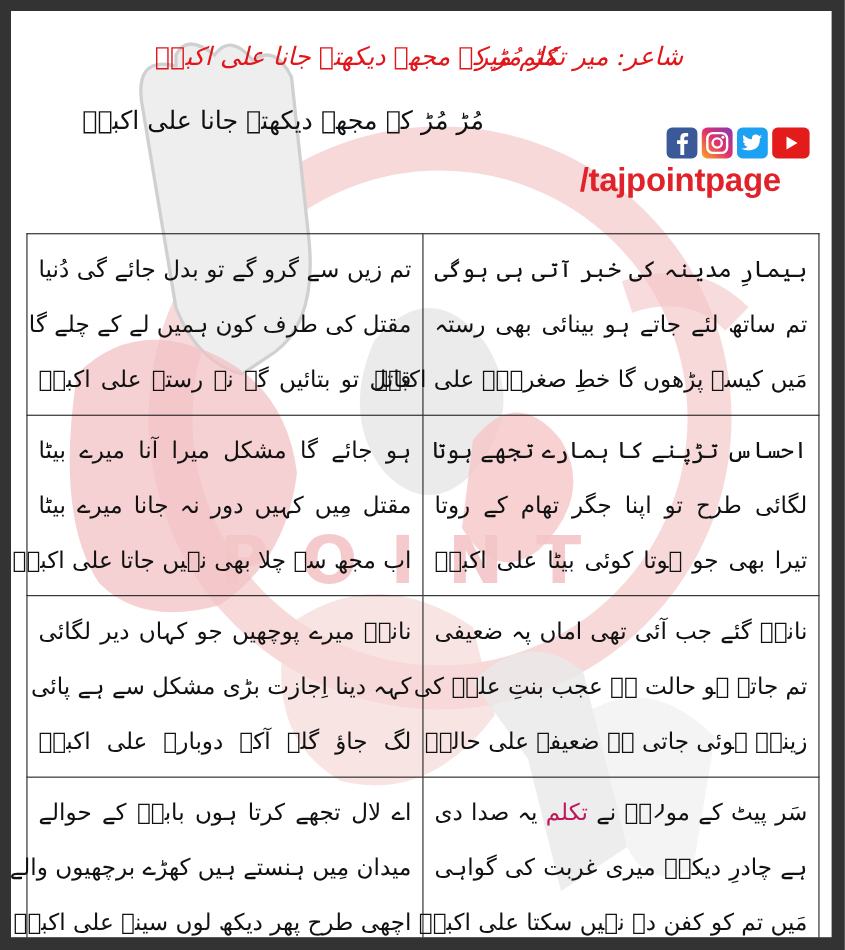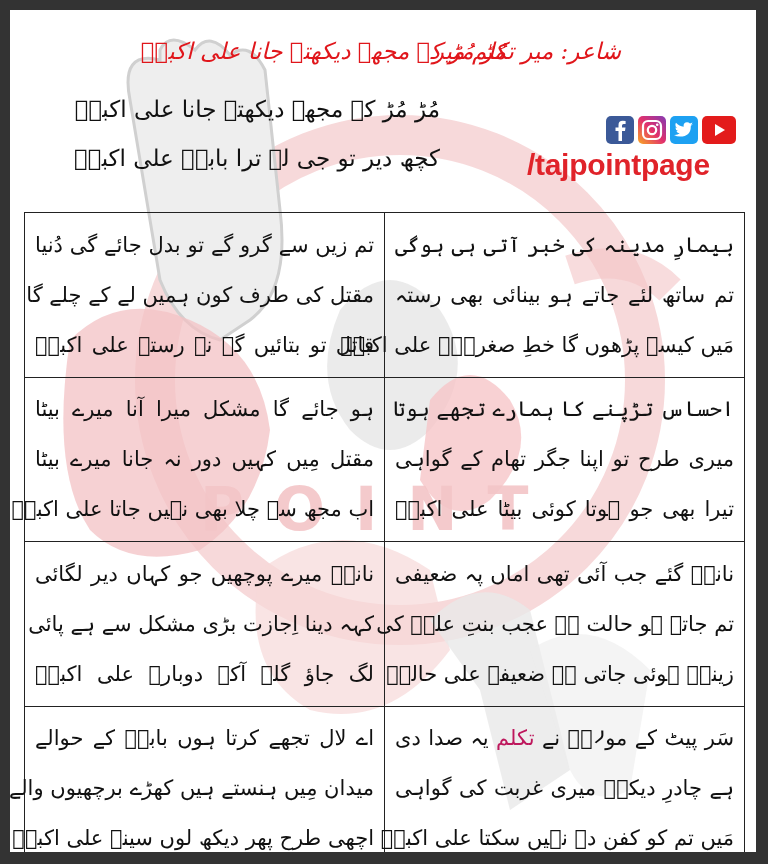--- a/index.html
+++ b/index.html
@@ -72,21 +72,20 @@
     <path d="M520 640 Q580 600 640 660 L620 780 Q580 800 560 760 Z" fill="#ececec" opacity="0.6"></path>
     <path d="M560 260 Q620 240 660 280" fill="none" stroke="#f3c5c7" stroke-width="30" opacity="0.6"></path>
   </svg>
 
   <div class="header-line">
     <span class="h-poet">شاعر: میر تکلم میر</span>
     <span class="h-title">مُڑ مُڑ کے مجھے دیکھتے جانا علی اکبرؑ</span>
   </div>
 
   <div class="chorus chorus-1">مُڑ مُڑ کے مجھے دیکھتے جانا علی اکبرؑ</div>
-  <div class="chorus chorus-2">کچھ دیر تو جی لے ترا باباؑ علی اکبرؑ</div>
 
   <div class="social">
     <div class="soc fb">
       <svg width="16" height="22" viewBox="0 0 16 22">
           <path d="M10 22 V12 H13 L13.5 8.5 H10 V6.5 Q10 5 11.5 5 H13.6 V2 Q12.5 1.8 10.8 1.8 Q6.5 1.8 6.5 6 V8.5 H3.5 V12 H6.5 V22 Z" fill="#fff"></path>
         </svg>
     </div>
     <div class="soc ig">
       <svg width="22" height="22" viewBox="0 0 22 22">
           <rect x="2" y="2" width="18" height="18" rx="5" fill="none" stroke="#fff" stroke-width="2.2"></rect>
@@ -122,21 +121,21 @@
       </td>
     </tr>
     <tr>
       <td>
         <span class="verse-line">ہو جائے گا مشکل میرا آنا میرے بیٹا</span>
         <span class="verse-line">مقتل مِیں کہیں دور نہ جانا میرے بیٹا</span>
         <span class="verse-line">اب مجھ سے چلا بھی نہیں جاتا علی اکبرؑ</span>
       </td>
       <td>
         <span class="verse-line">احساس تڑپنے کا ہمارے تجھے ہوتا</span>
-        <span class="verse-line">میری طرح تو اپنا جگر تھام کے گواہی</span>
+        <span class="verse-line">لگائی طرح تو اپنا جگر تھام کے روتا</span>
         <span class="verse-line">تیرا بھی جو ہوتا کوئی بیٹا علی اکبرؑ</span>
       </td>
     </tr>
     <tr>
       <td>
         <span class="verse-line">ناناؐ میرے پوچھیں جو کہاں دیر لگائی</span>
         <span class="verse-line">کہہ دینا اِجازت بڑی مشکل سے ہے پائی</span>
         <span class="verse-line">لگ جاؤ گلے آکے دوبارہ علی اکبرؑ</span>
       </td>
       <td>

